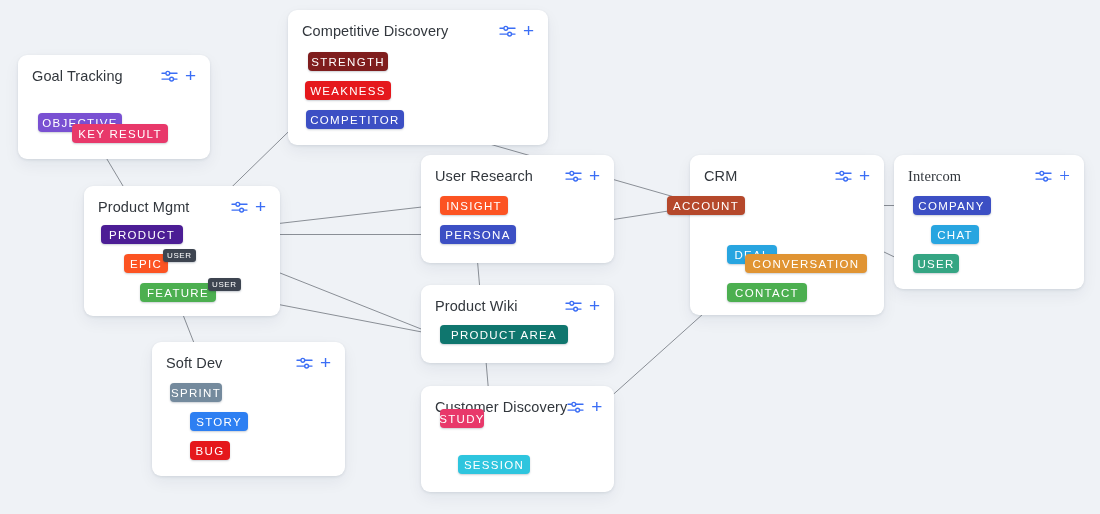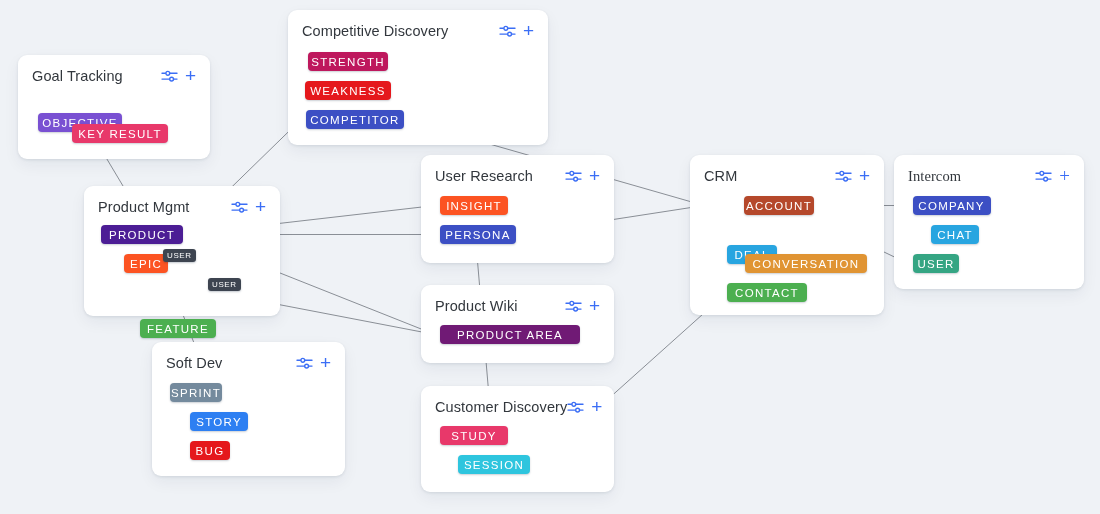--- a/index.html
+++ b/index.html
@@ -167,21 +167,21 @@
                 <circle cx="6.8" cy="4.3" r="1.9" fill="none"></circle>
                 <line x1="1" y1="10.1" x2="8.1" y2="10.1"></line>
                 <line x1="13" y1="10.1" x2="16" y2="10.1"></line>
                 <circle cx="10.6" cy="10.1" r="1.9" fill="none"></circle>
               </svg>
             </span>
             <span class="plus-btn">+</span>
           </div>
         </div>
       </div>
-      <div class="node" style="left: 308px; top: 52px; width: 80px; background: #be185d;">STRENGTH</div>
+      <div class="node" style="left: 308px; top: 52px; width: 80px; background: #7f1d1d;">STRENGTH</div>
       <div class="node" style="left: 305px; top: 81px; width: 86px; background: rgb(229, 24, 28);">WEAKNESS</div>
       <div class="node" style="left: 306px; top: 110px; width: 98px; background: rgb(60, 79, 196);">COMPETITOR</div>
       <div class="panel" style="left: 84px; top: 186px; width: 196px; height: 130px;">
         <div class="panel-head">
           <div class="panel-title">Product Mgmt</div>
           <div class="head-actions">
             <span>
               <svg class="ico" width="17" height="14" viewBox="0 0 17 14" fill="none" stroke="#3b6ef5" stroke-width="1.4" stroke-linecap="round">
                 <line x1="1" y1="4.3" x2="4.3" y2="4.3"></line>
                 <line x1="9.2" y1="4.3" x2="16" y2="4.3"></line>
@@ -190,21 +190,21 @@
                 <line x1="13" y1="10.1" x2="16" y2="10.1"></line>
                 <circle cx="10.6" cy="10.1" r="1.9" fill="none"></circle>
               </svg>
             </span>
             <span class="plus-btn">+</span>
           </div>
         </div>
       </div>
       <div class="node" style="left: 101px; top: 225px; width: 82px; background: #4c1d95;">PRODUCT</div>
       <div class="node" style="left: 124px; top: 254px; width: 44px; background: rgb(252, 83, 34);">EPIC</div>
-      <div class="node" style="left: 140px; top: 283px; width: 76px; background: rgb(76, 175, 80); margin-top: 36px;">FEATURE</div>
+      <div class="node" style="left: 140px; top: 283px; width: 76px; background: rgb(76, 175, 80);">FEATURE</div>
       <div class="badge" style="left: 163px; top: 249px;">USER</div>
       <div class="badge" style="left: 208px; top: 278px;">USER</div>
       <div class="panel" style="left: 421px; top: 155px; width: 193px; height: 108px;">
         <div class="panel-head">
           <div class="panel-title">User Research</div>
           <div class="head-actions">
             <span>
               <svg class="ico" width="17" height="14" viewBox="0 0 17 14" fill="none" stroke="#3b6ef5" stroke-width="1.4" stroke-linecap="round">
                 <line x1="1" y1="4.3" x2="4.3" y2="4.3"></line>
                 <line x1="9.2" y1="4.3" x2="16" y2="4.3"></line>
@@ -231,21 +231,21 @@
                 <circle cx="6.8" cy="4.3" r="1.9" fill="none"></circle>
                 <line x1="1" y1="10.1" x2="8.1" y2="10.1"></line>
                 <line x1="13" y1="10.1" x2="16" y2="10.1"></line>
                 <circle cx="10.6" cy="10.1" r="1.9" fill="none"></circle>
               </svg>
             </span>
             <span class="plus-btn">+</span>
           </div>
         </div>
       </div>
-      <div class="node" style="left: 744px; top: 196px; width: 70px; background: rgb(181, 72, 43);">ACCOUNT</div>
+      <div class="node" style="left: 667px; top: 196px; width: 78px; background: rgb(181, 72, 43);">ACCOUNT</div>
       <div class="node" style="left: 727px; top: 225px; width: 50px; background: rgb(40, 165, 224); margin-top: 20px;">DEAL</div>
       <div class="node" style="left: 745px; top: 254px; width: 122px; background: rgb(224, 148, 51);">CONVERSATION</div>
       <div class="node" style="left: 727px; top: 283px; width: 80px; background: rgb(76, 175, 80);">CONTACT</div>
       <div class="panel" style="left: 894px; top: 155px; width: 190px; height: 134px; font-family: Liberation Serif, serif;">
         <div class="panel-head">
           <div class="panel-title">Intercom</div>
           <div class="head-actions">
             <span>
               <svg class="ico" width="17" height="14" viewBox="0 0 17 14" fill="none" stroke="#3b6ef5" stroke-width="1.4" stroke-linecap="round">
                 <line x1="1" y1="4.3" x2="4.3" y2="4.3"></line>
@@ -274,21 +274,21 @@
                 <circle cx="6.8" cy="4.3" r="1.9" fill="none"></circle>
                 <line x1="1" y1="10.1" x2="8.1" y2="10.1"></line>
                 <line x1="13" y1="10.1" x2="16" y2="10.1"></line>
                 <circle cx="10.6" cy="10.1" r="1.9" fill="none"></circle>
               </svg>
             </span>
             <span class="plus-btn">+</span>
           </div>
         </div>
       </div>
-      <div class="node" style="left: 440px; top: 325px; width: 140px; background: #701a75;">PRODUCT AREA</div>
+      <div class="node" style="left: 440px; top: 325px; width: 128px; background: #0f766e;">PRODUCT AREA</div>
       <div class="panel" style="left: 152px; top: 342px; width: 193px; height: 134px;">
         <div class="panel-head">
           <div class="panel-title">Soft Dev</div>
           <div class="head-actions">
             <span>
               <svg class="ico" width="17" height="14" viewBox="0 0 17 14" fill="none" stroke="#3b6ef5" stroke-width="1.4" stroke-linecap="round">
                 <line x1="1" y1="4.3" x2="4.3" y2="4.3"></line>
                 <line x1="9.2" y1="4.3" x2="16" y2="4.3"></line>
                 <circle cx="6.8" cy="4.3" r="1.9" fill="none"></circle>
                 <line x1="1" y1="10.1" x2="8.1" y2="10.1"></line>
@@ -314,16 +314,16 @@
                 <circle cx="6.8" cy="4.3" r="1.9" fill="none"></circle>
                 <line x1="1" y1="10.1" x2="8.1" y2="10.1"></line>
                 <line x1="13" y1="10.1" x2="16" y2="10.1"></line>
                 <circle cx="10.6" cy="10.1" r="1.9" fill="none"></circle>
               </svg>
             </span>
             <span class="plus-btn">+</span>
           </div>
         </div>
       </div>
-      <div class="node" style="left: 440px; top: 426px; width: 68px; background: rgb(232, 56, 106);">STUDY</div>
+      <div class="node" style="left: 440px; top: 409px; width: 44px; background: rgb(232, 56, 106);">STUDY</div>
       <div class="node" style="left: 458px; top: 455px; width: 72px; background: rgb(46, 197, 222);">SESSION</div>
     </div>
 </div>
 
 </body></html>

